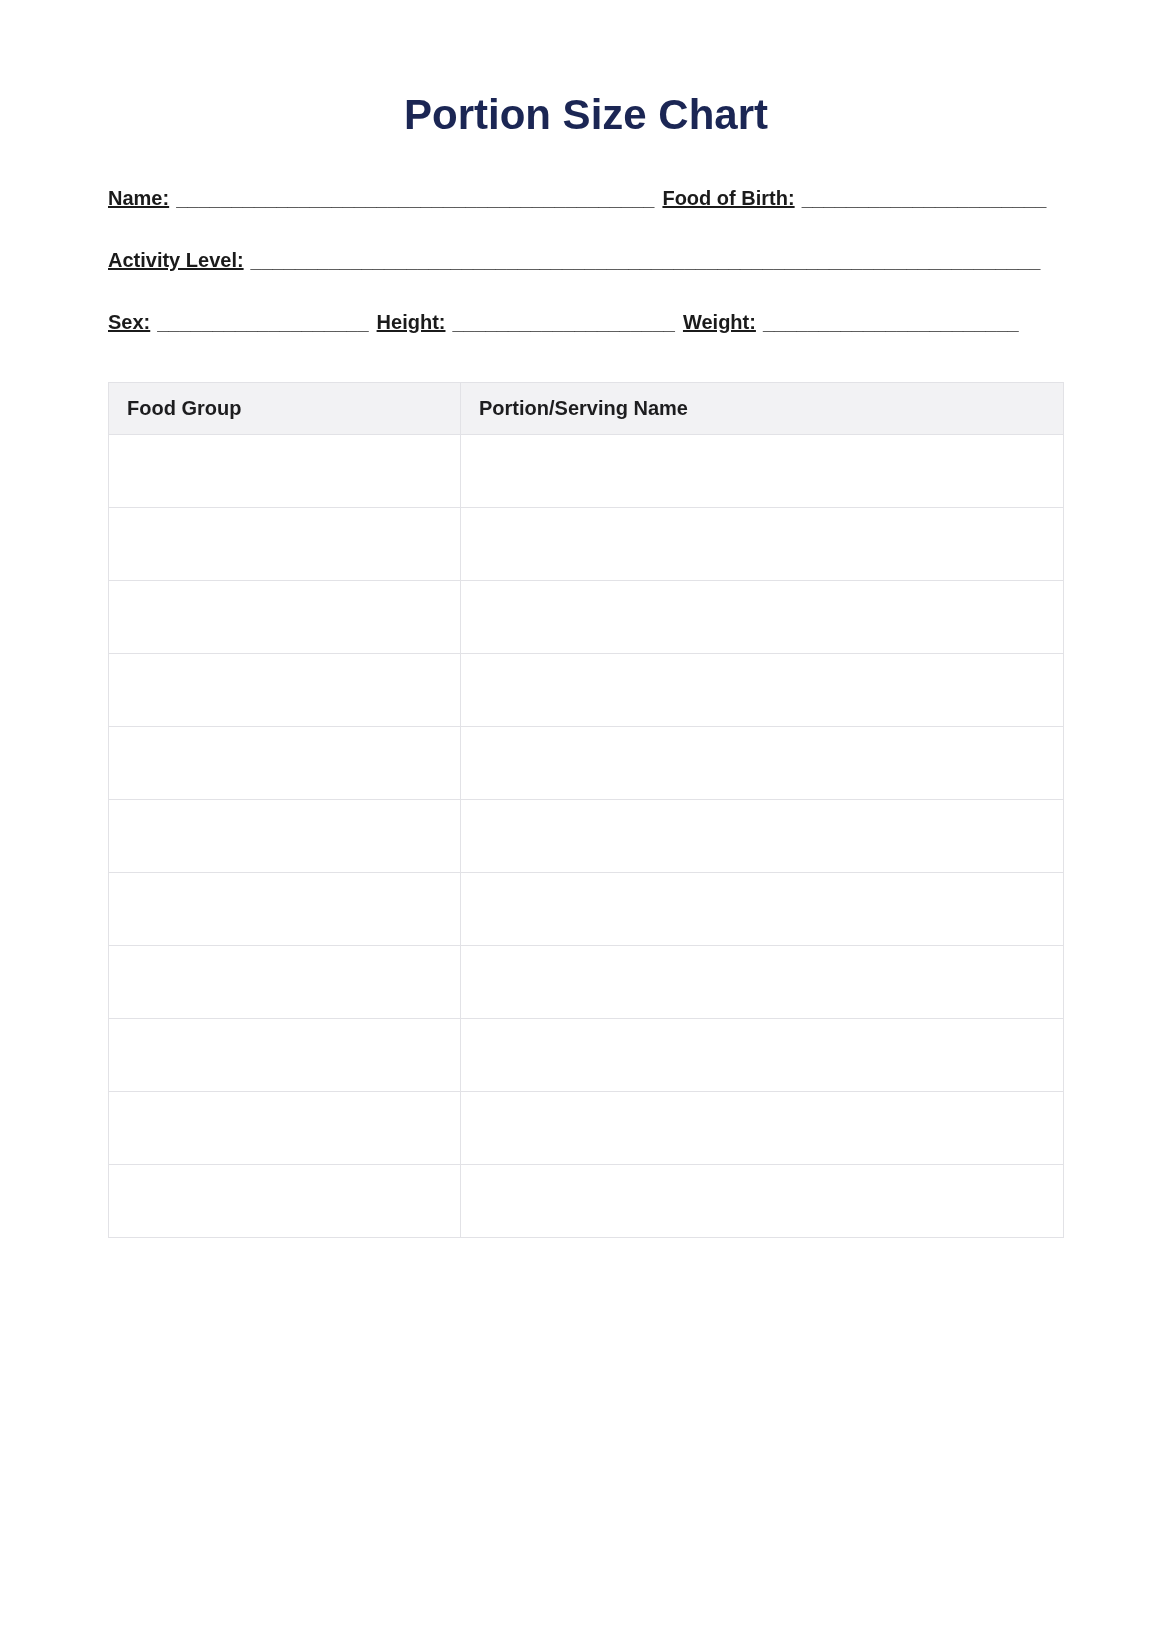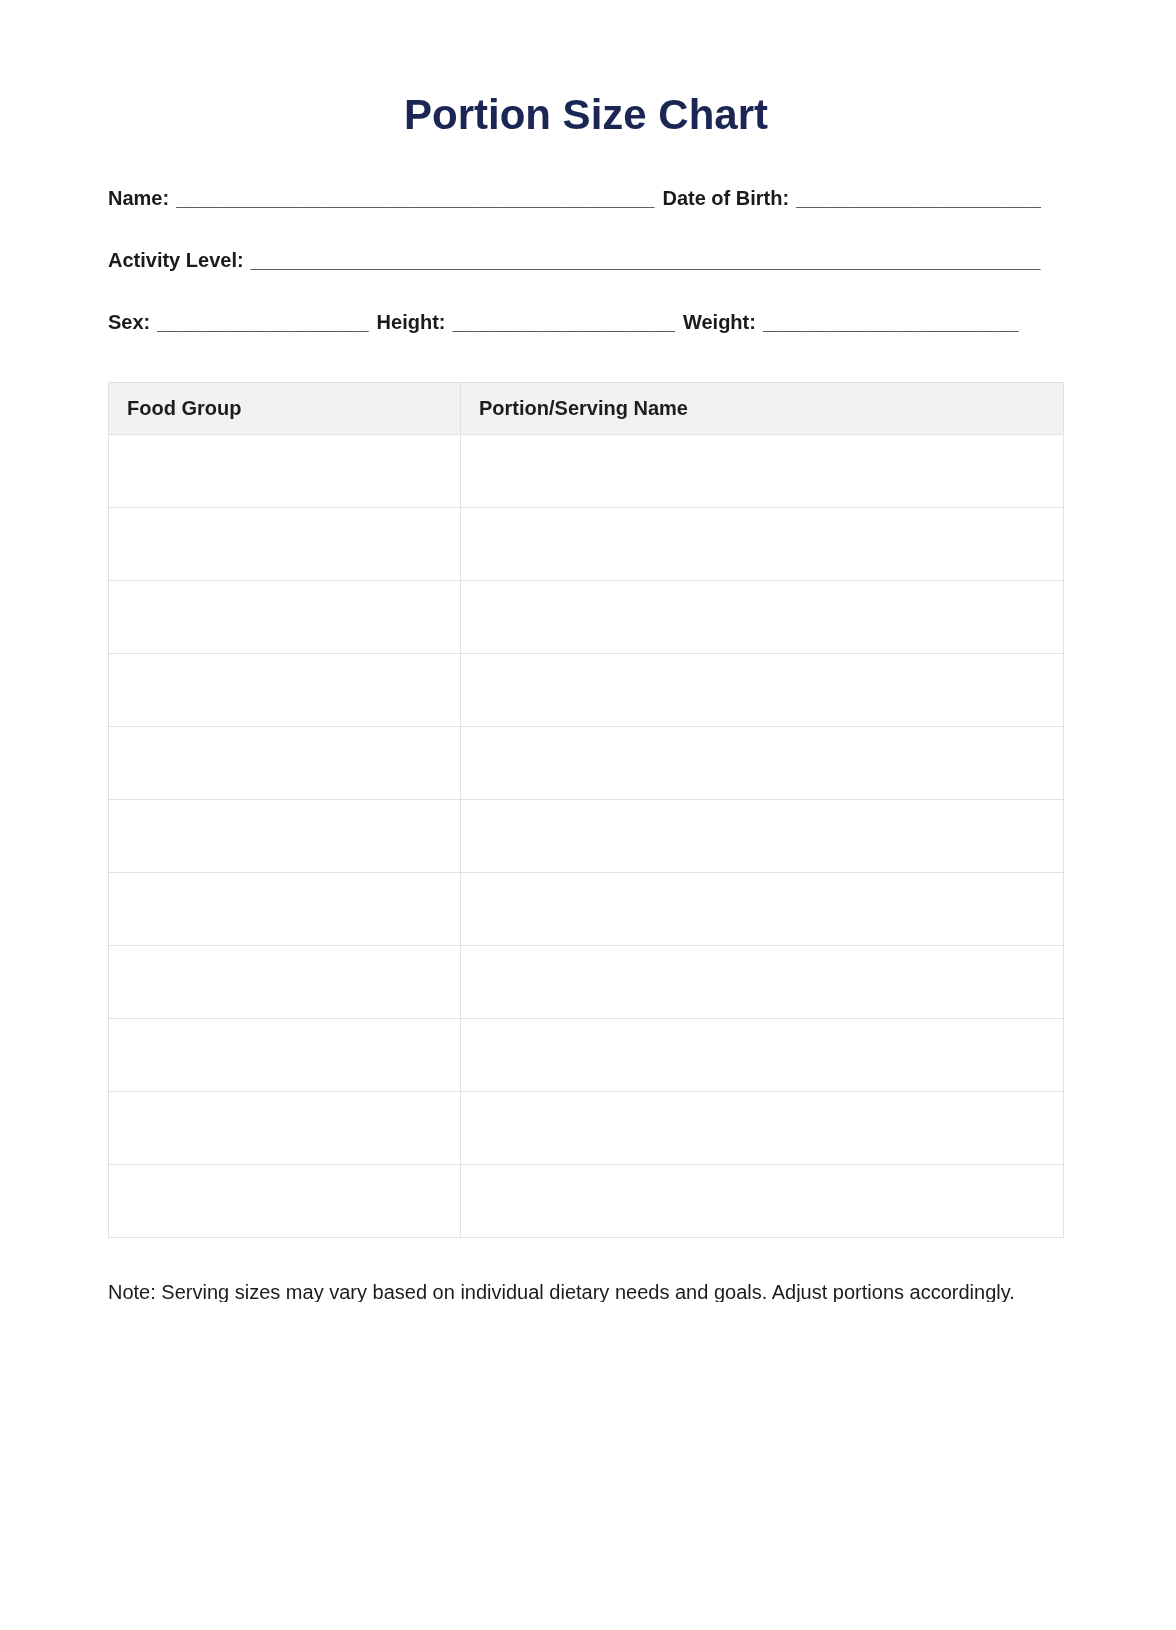--- a/index.html
+++ b/index.html
@@ -37,21 +37,21 @@
   }
   .form-area{
     margin-top:45px;
   }
   .form-line{
     font-size:20px;
     line-height:26px;
     white-space:nowrap;
     margin-bottom:36px;
   }
-  .lbl{font-weight:bold;color:var(--text-color);}
+  .lbl{font-weight:bold;color:var(--text-color);text-decoration:underline;}
   .blank{
     font-weight:bold;
     color:var(--blank-color);
     margin-left:7px;
     letter-spacing:0;
   }
   .field{display:inline;}
   .field + .field{margin-left:8px;}
   table.portion-table{
     margin-top:47px;
@@ -92,21 +92,21 @@
 <body>
 
 <div class="page">
   <div class="content">
 
     <h1 class="doc-title">Portion Size Chart</h1>
 
     <div class="form-area">
 
       <div class="form-line">
-        <span class="field"><span class="lbl">Name:</span><span class="blank">___________________________________________</span></span><span class="field"><span class="lbl">Date of Birth:</span><span class="blank">______________________</span></span>
+        <span class="field"><span class="lbl">Name:</span><span class="blank">___________________________________________</span></span><span class="field"><span class="lbl">Food of Birth:</span><span class="blank">______________________</span></span>
       </div>
 
       <div class="form-line">
         <span class="field"><span class="lbl">Activity Level:</span><span class="blank">_______________________________________________________________________</span></span>
       </div>
 
       <div class="form-line">
         <span class="field"><span class="lbl">Sex:</span><span class="blank">___________________</span></span><span class="field"><span class="lbl">Height:</span><span class="blank">____________________</span></span><span class="field"><span class="lbl">Weight:</span><span class="blank">_______________________</span></span>
       </div>
 
@@ -165,16 +165,15 @@
             <td></td>
             <td></td>
           </tr>
           <tr>
             <td></td>
             <td></td>
           </tr>
         </tbody>
     </table>
 
-    <p class="note">Note: Serving sizes may vary based on individual dietary needs and goals. Adjust portions accordingly.</p>
 
   </div>
 </div>
 
 </body></html>

